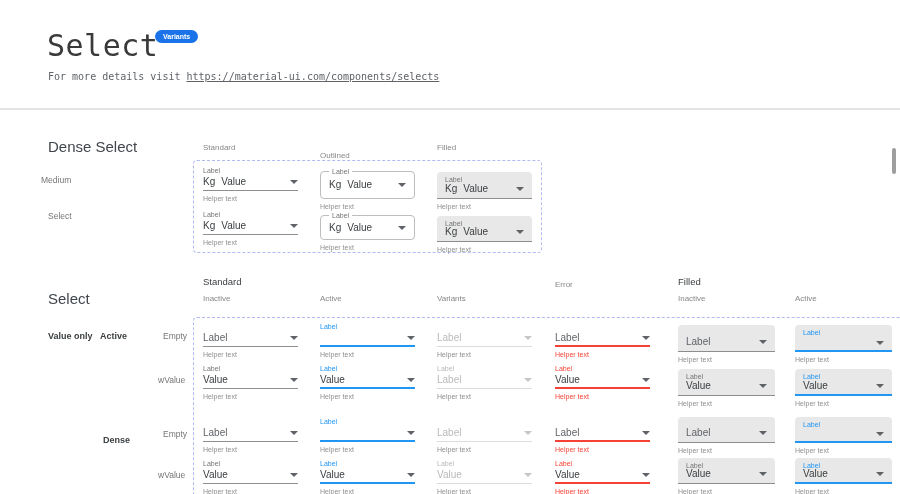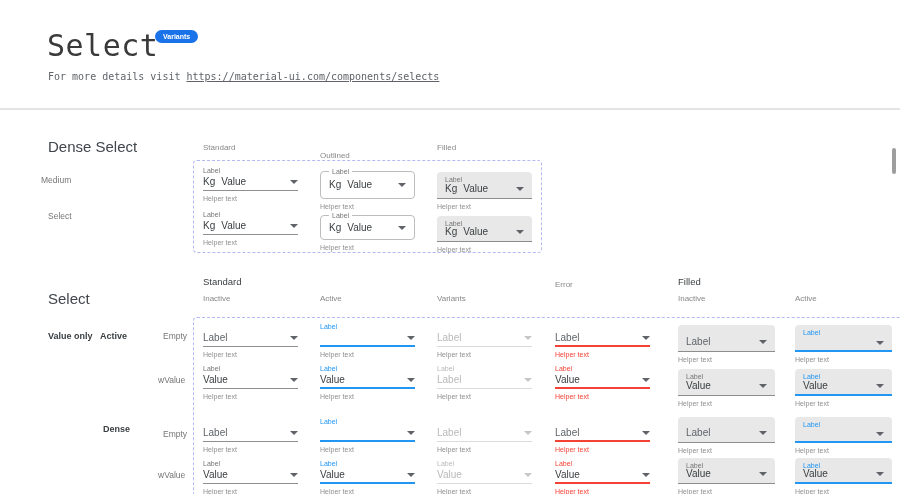--- a/index.html
+++ b/index.html
@@ -170,21 +170,21 @@
 <div class="abs colhead" style="left:437px;top:294px">Variants</div>
 <div class="abs colhead" style="left:555px;top:280px">Error</div>
 <div class="abs colhead" style="left:678px;top:294px">Inactive</div>
 <div class="abs colhead" style="left:795px;top:294px">Active</div>
 <div class="abs dashed" style="left:193px;top:317px;width:737px;height:190px"></div>
 
 <div class="abs rowlabel b" style="left:48px;top:331px">Value only</div>
 <div class="abs rowlabel b" style="left:100px;top:331px">Active</div>
 <div class="abs rowlabel" style="left:163px;top:331px">Empty</div>
 <div class="abs rowlabel" style="left:158px;top:375px">wValue</div>
-<div class="abs rowlabel b" style="left:103px;top:424px">Dense</div>
+<div class="abs rowlabel b" style="left:103px;top:435px">Dense</div>
 <div class="abs rowlabel" style="left:163px;top:429px">Empty</div>
 <div class="abs rowlabel" style="left:158px;top:470px">wValue</div>
 
 <div class="f" style="left:203px;top:322px">
   <div class="tl"></div>
   <div class="vr">
       <span class="val ph">Label</span>
       <span class="arrow"></span>
     </div>
   <div class="line"></div>

